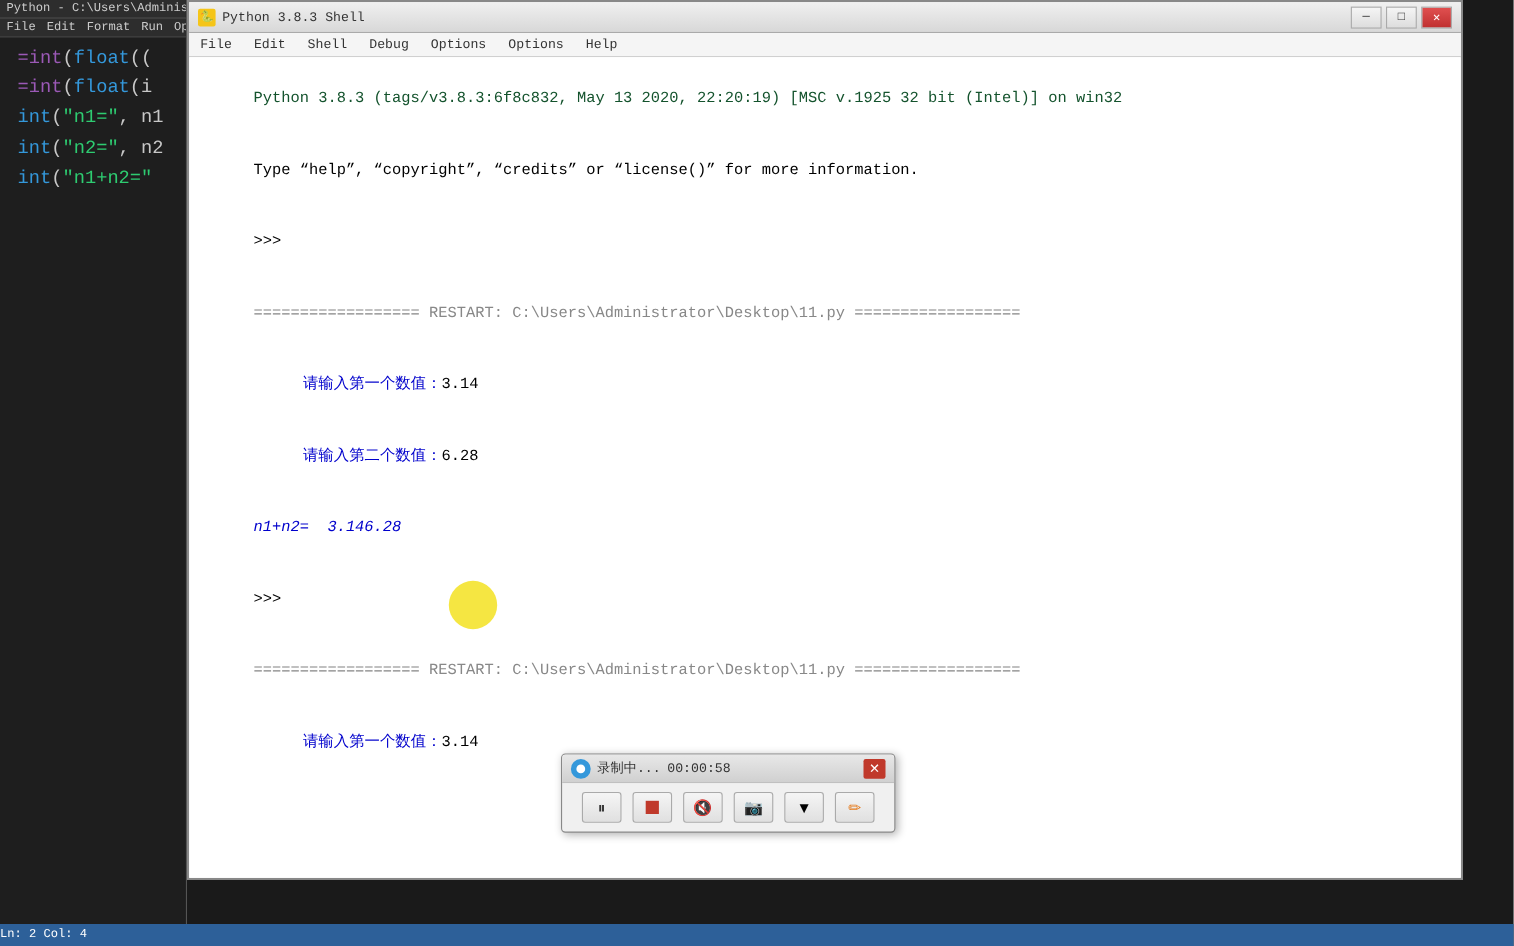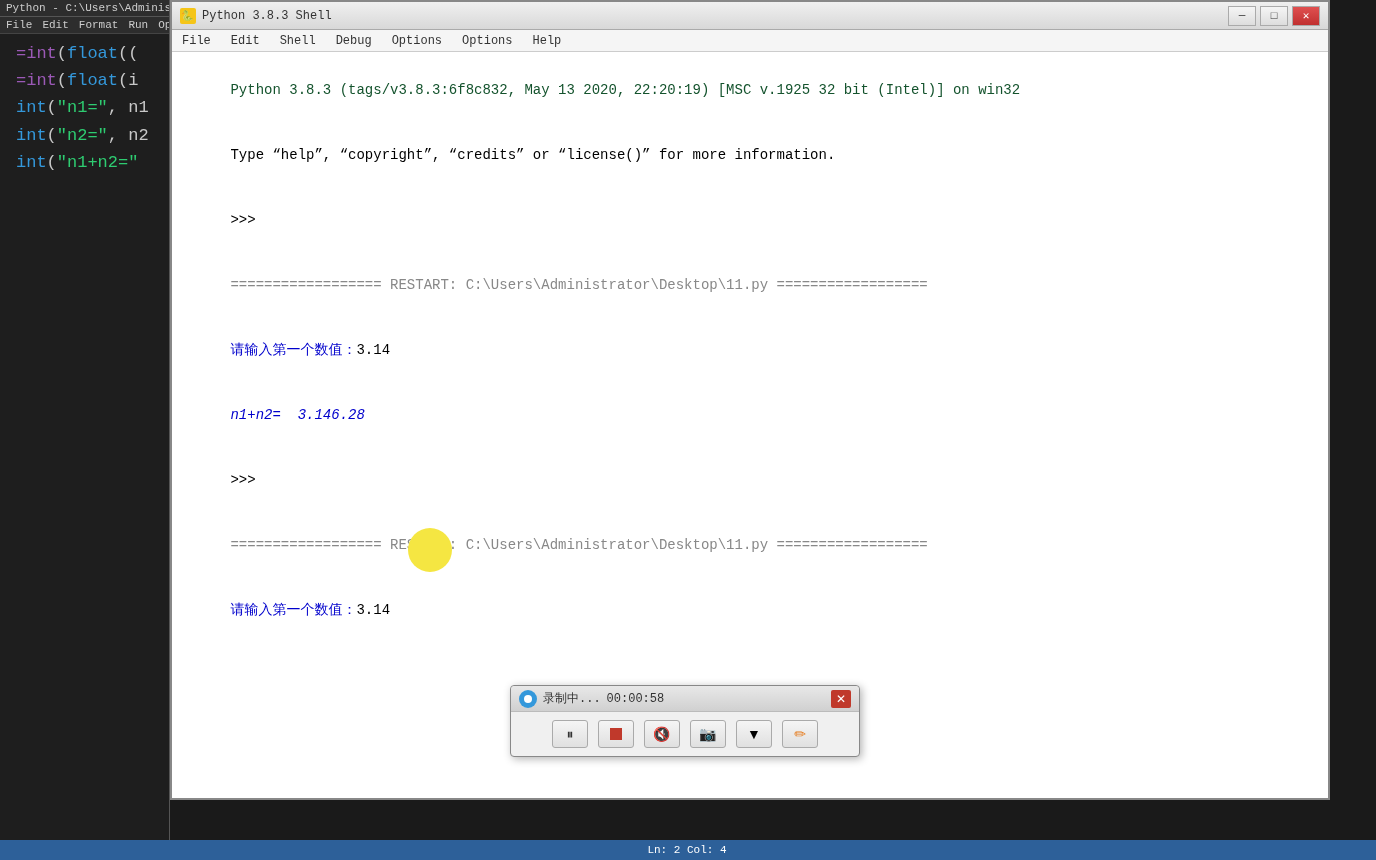--- a/index.html
+++ b/index.html
@@ -103,40 +103,40 @@
       background: #ffffff;
       overflow-y: auto;
       padding: 6px 8px;
       font-family: 'Courier New', monospace;
       font-size: 14px;
       line-height: 1.55;
       position: relative;
     }
     .shell-line { white-space: pre; color: #000; }
     .shell-restart { color: #888; font-size: 14px; }
-    .shell-chinese { color: #0000cc; }
+    .shell-chinese { color: #0000cc; margin-left: 45px; }
     .shell-n1n2 { color: #0000cc; }
     .shell-result { color: #0000cc; font-style: italic; }
     @keyframes blink { 50% { opacity: 0; } }
 
     .yellow-dot {
       position: absolute;
       width: 44px; height: 44px;
       background: #f5e642;
       border-radius: 50%;
       left: 236px;
       top: 476px;
     }
 
     
     .recording-toolbar {
       position: absolute;
       left: 510px;
       top: 685px;
-      width: 350px;
+      width: 304px;
       background: #f0f0f0;
       border: 1px solid #888;
       border-radius: 4px;
       box-shadow: 2px 2px 8px rgba(0,0,0,0.3);
     }
     .rec-titlebar {
       background: linear-gradient(to bottom, #e8e8e8, #d0d0d0);
       height: 26px;
       display: flex; align-items: center; justify-content: space-between;
       padding: 0 8px;
@@ -178,21 +178,21 @@
     .rec-btn.mute { color: #333; }
     .rec-btn.camera { color: #555; }
     .rec-btn.pen { color: #e67e22; }
 
     
     .statusbar {
       position: absolute;
       bottom: 0; left: 0; right: 0;
       height: 20px;
       background: #2d6099;
-      display: flex; align-items: center; justify-content: center;
+      display: flex; align-items: center; justify-content: flex-start;
       padding-right: 2px;
     }
     .statusbar-text {
       color: white; font-size: 11px;
     }
   </style>
 </head>
 <body>
 
 <div class="editor-panel">
@@ -258,20 +258,23 @@
     </div>
     <div class="shell-line">
       <span style="color:#000;">&gt;&gt;&gt; </span>
     </div>
 
     <div class="shell-line shell-restart">
       <span>================== RESTART: C:\Users\Administrator\Desktop\11.py ==================</span>
     </div>
     <div class="shell-line">
       <span class="shell-chinese">请输入第一个数值：</span><span>3.14</span>
+    </div>
+    <div class="shell-line">
+      <span class="shell-chinese">请输入第二个数值：</span><span>6.28</span>
     </div>
     <div class="shell-line">
       <span class="shell-result">n1+n2=  3.146.28</span>
     </div>
     <div class="shell-line">
       <span>&gt;&gt;&gt; </span>
     </div>
 
     <div class="shell-line shell-restart">
       <span>================== RESTART: C:\Users\Administrator\Desktop\11.py ==================</span>

